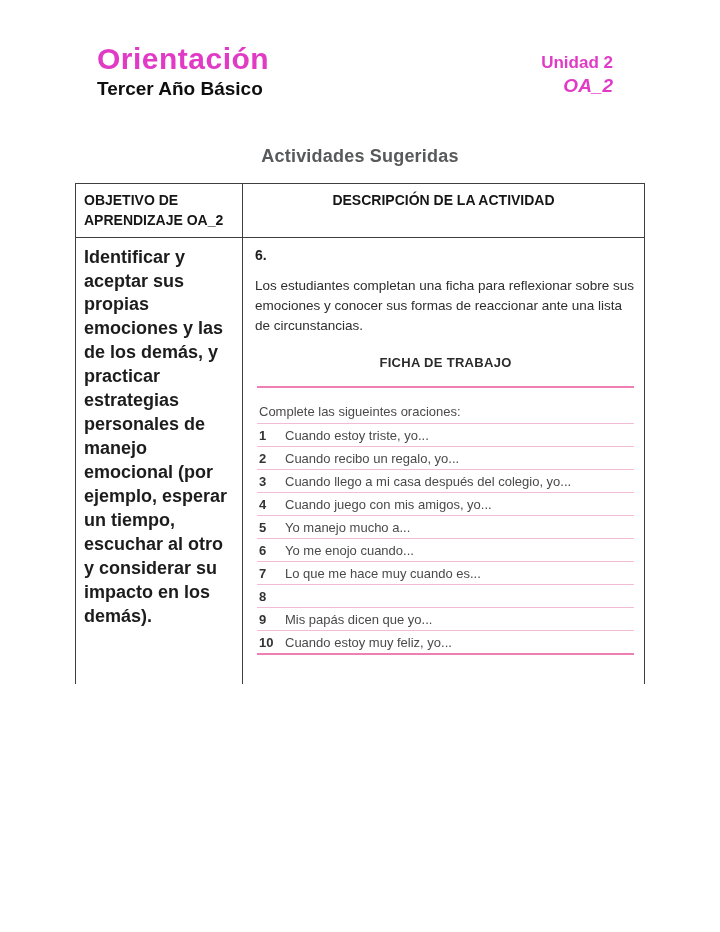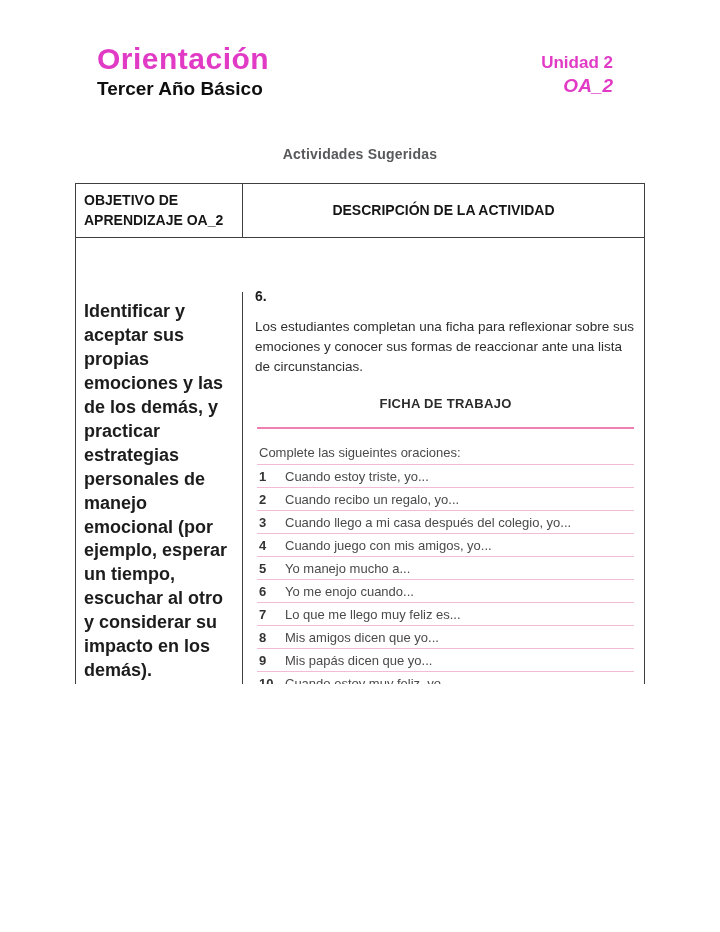--- a/index.html
+++ b/index.html
@@ -29,30 +29,30 @@
     color:#0e0e0e;font-size:19px;font-weight:bold;margin-top:3px;
   }
   .header-right{position:absolute;right:107px;top:52px;text-align:right;}
   .unit{color:var(--accent-magenta);font-size:17px;font-weight:bold;line-height:1.3;text-align:center;}
   .oa{color:var(--accent-magenta);font-size:19px;font-weight:bold;line-height:1.3;font-style:italic;}
   
   .page-title{
     position:absolute;left:0;right:0;top:146px;
     text-align:center;
     color:var(--title-gray);
-    font-size:14px;font-weight:bold;letter-spacing:0.2px;
+    font-size:18px;font-weight:bold;letter-spacing:0.2px;
   }
   
   .table{
     position:absolute;left:75px;top:183px;width:568px;
     border:1px solid var(--border-dark);
     display:flex;flex-direction:column;
     background:#fff;
   }
-  .trow{display:flex;align-items:center;}
+  .trow{display:flex;}
   .cell-left{
     width:150px;flex:0 0 150px;
     border-right:1px solid var(--border-dark);
     padding:6px 8px;
   }
   .cell-right{
     flex:1;
     padding:6px 12px;
   }
   .thead .cell-left,.thead .cell-right{
@@ -152,25 +152,24 @@
           <div class="frow">
             <span class="fnum">5</span>
             <span class="ftext">Yo manejo mucho a...</span>
           </div>
           <div class="frow">
             <span class="fnum">6</span>
             <span class="ftext">Yo me enojo cuando...</span>
           </div>
           <div class="frow">
             <span class="fnum">7</span>
-            <span class="ftext">Lo que me llego muy feliz es...</span>
+            <span class="ftext">Lo que me hace muy cuando es...</span>
           </div>
           <div class="frow">
             <span class="fnum">8</span>
-            <span class="ftext">Mis amigos dicen que yo...</span>
           </div>
           <div class="frow">
             <span class="fnum">9</span>
             <span class="ftext">Mis papás dicen que yo...</span>
           </div>
           <div class="frow last">
             <span class="fnum">10</span>
             <span class="ftext">Cuando estoy muy feliz, yo...</span>
           </div>
         </div>

